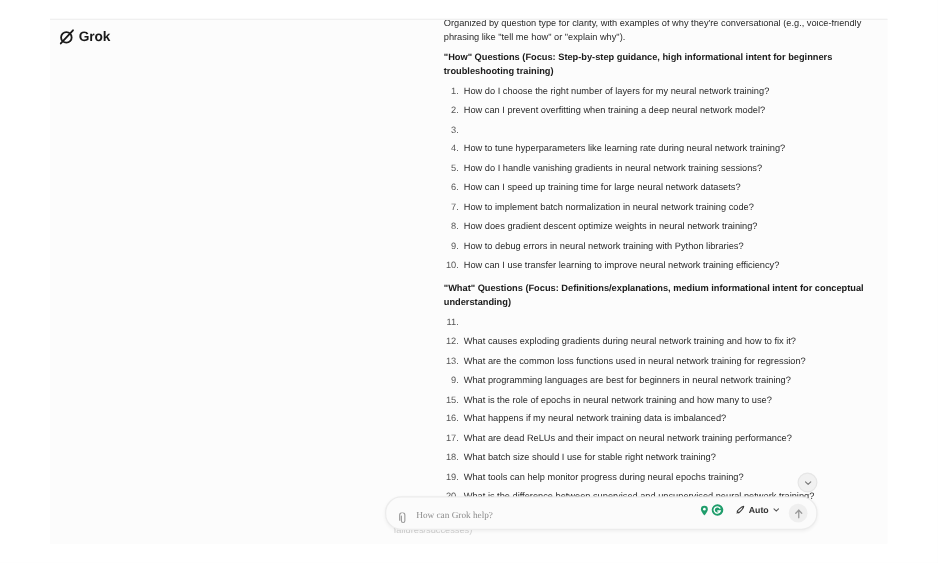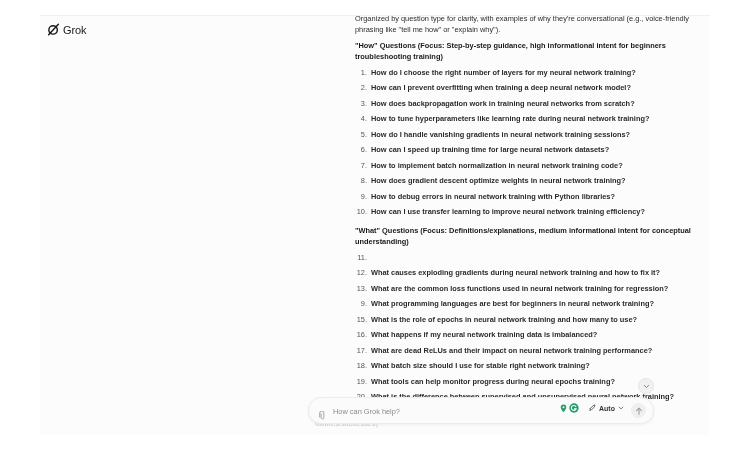--- a/index.html
+++ b/index.html
@@ -8,46 +8,46 @@
     font-family: "Liberation Sans", "DejaVu Sans", sans-serif; color: #1f1f1f;
   }
   .app {
     position: absolute; left: 40px; top: 15px; width: 670px; height: 419px;
     background: #fcfcfc; border-top: 1px solid #f0f0f0; overflow: hidden;
   }
   .logo {
     position: absolute; left: 7px; top: 7px; display: flex; align-items: center; gap: 3px;
   }
   .logo svg { display: block; }
-  .logo-text { font-size: 11px; font-weight: normal; color: #1a1a1a; letter-spacing: -0.1px; }
+  .logo-text { font-size: 11px; font-weight: bold; color: #1a1a1a; letter-spacing: -0.1px; }
   .content {
     position: absolute; left: 275px; top: 0; width: 340px;
     font-size: 7.4px; line-height: 10.5px; color: #2b2b2b; margin-left: 40px;
   }
   .intro { margin: -2px 0 0 0; }
   .section-head { font-weight: bold; margin-top: 6px; color: #1a1a1a; }
   ol.qlist { list-style: none; margin: 3px 0 0 0; padding: 0; }
   ol.qlist li { display: flex; height: 15.5px; align-items: center; white-space: nowrap; }
   .qnum { width: 12px; text-align: right; color: #555; margin-right: 4px; flex: none; }
-  .qtext { color: #2b2b2b; font-weight: bold; }
+  .qtext { color: #2b2b2b; }
   .fade-line {
     position: absolute; left: 275px; top: 403px; font-size: 7.4px; color: #cfcfcf;
   }
   .scroll-down {
     position: absolute; left: 598px; top: 362px; width: 14px; height: 14px; border-radius: 50%;
     background: #f1f1f1; border: 1px solid #e6e6e6; display: flex; align-items: center; justify-content: center;
   }
   .composer {
     position: absolute; left: 268px; top: 381px; width: 344px; height: 25px; border-radius: 13px;
     background: #fbfbfb; border: 1px solid #ececec; box-shadow: 0 1px 3px rgba(0,0,0,0.06);
   }
   .composer .attach { position: absolute; left: 10px; top: 8px; }
   .composer .input {
     position: absolute; left: 22px; top: 4px; width: 200px; height: 16px; border: none; outline: none;
-    background: transparent; font-size: 7.4px; color: #333; font-family: Liberation Sans, sans-serif;
+    background: transparent; font-size: 7.4px; color: #333; font-family: Liberation Serif, serif;
   }
   .composer .input::placeholder { color: #8a8a8a; }
   .ext-icons { position: absolute; left: 251px; top: 5px; display: flex; gap: 2px; align-items: center; }
   .mode { position: absolute; left: 279px; top: 6px; display: flex; align-items: center; gap: 3px; font-size: 7px; color: #333; }
   .mode-label { font-weight: bold; }
   .send {
     position: absolute; left: 322px; top: 5px; width: 15px; height: 15px; border-radius: 50%;
     background: #efefef; display: flex; align-items: center; justify-content: center;
   }
 </style>
@@ -72,21 +72,20 @@
       <li>
           <span class="qnum">1.</span>
           <span class="qtext">How do I choose the right number of layers for my neural network training?</span>
         </li>
       <li>
           <span class="qnum">2.</span>
           <span class="qtext">How can I prevent overfitting when training a deep neural network model?</span>
         </li>
       <li>
           <span class="qnum">3.</span>
-          <span class="qtext">How does backpropagation work in training neural networks from scratch?</span>
         </li>
       <li>
           <span class="qnum">4.</span>
           <span class="qtext">How to tune hyperparameters like learning rate during neural network training?</span>
         </li>
       <li>
           <span class="qnum">5.</span>
           <span class="qtext">How do I handle vanishing gradients in neural network training sessions?</span>
         </li>
       <li>

